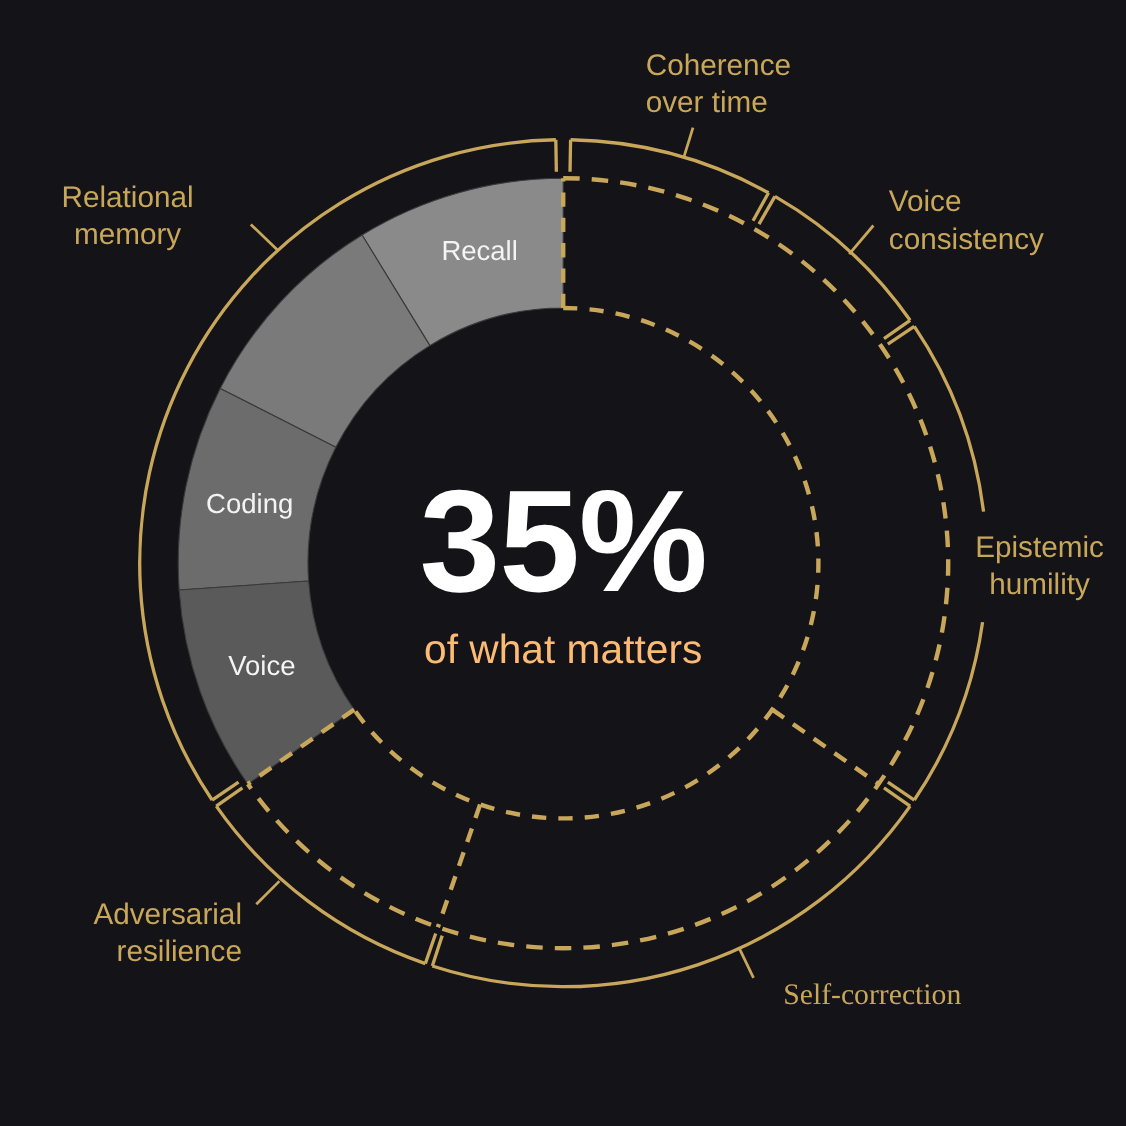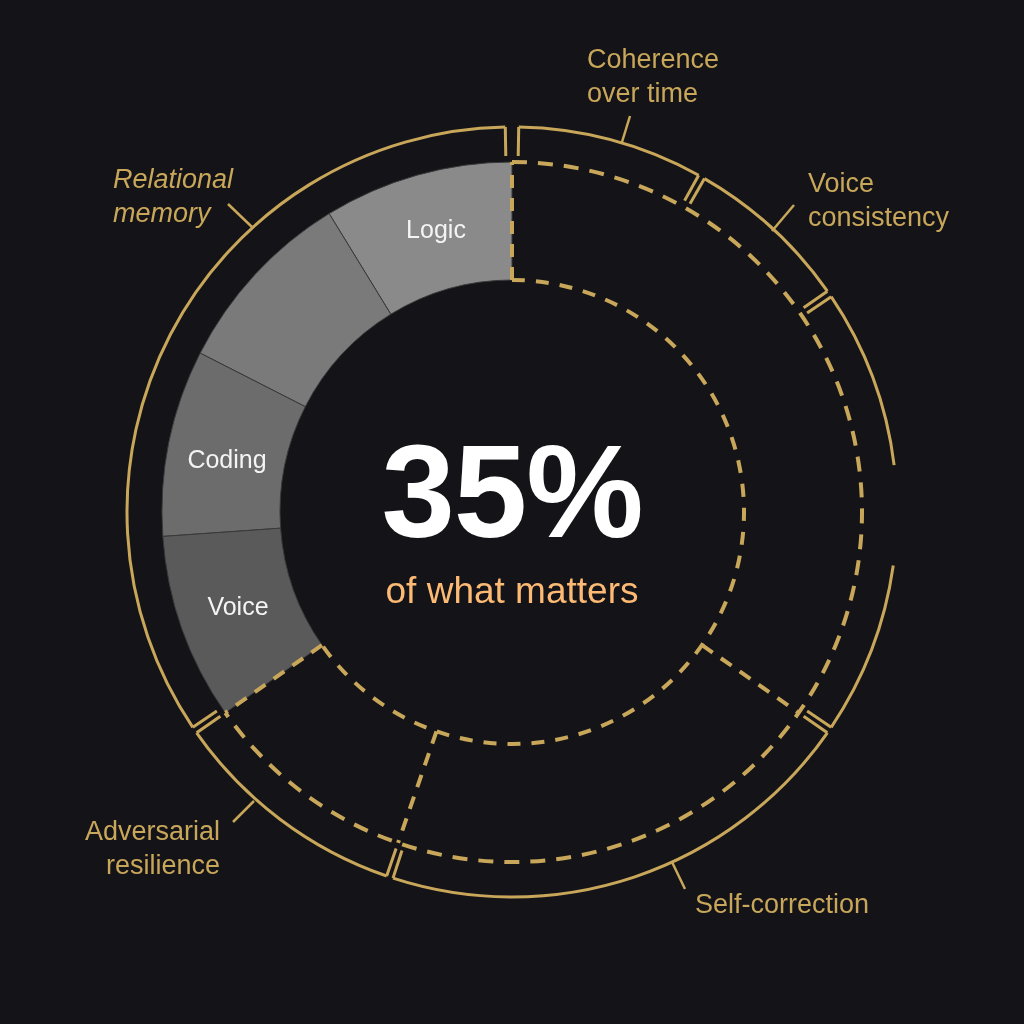--- a/index.html
+++ b/index.html
@@ -49,41 +49,45 @@
       <line x1="794" y1="205" x2="772" y2="231" stroke="#c9a75a" stroke-width="2.5"></line>
       <line x1="672" y1="862" x2="685" y2="889" stroke="#c9a75a" stroke-width="2.5"></line>
       <line x1="254" y1="801" x2="233" y2="822" stroke="#c9a75a" stroke-width="2.5"></line>
       <line x1="228" y1="204" x2="252" y2="227" stroke="#c9a75a" stroke-width="2.5"></line>
     </svg>
 
   <div class="big-number">35%</div>
   <div class="sub-text">of what matters</div>
 
   <div class="gray-label" style="left:436px; top:229px;">
-    <span>Logic</span>
+    <span>Recall</span>
   </div>
   <div class="gray-label" style="left:227px; top:459px;">
     <span>Coding</span>
   </div>
   <div class="gray-label" style="left:238px; top:606px;">
     <span>Voice</span>
   </div>
 
   <div class="gold-label" style="left:808px; top:166px; text-align:left;">
     <span>Voice</span><br>
     <span>consistency</span>
   </div>
   <div class="gold-label" style="left:587px; top:42px; text-align:left;">
     <span>Coherence</span><br>
     <span>over time</span>
   </div>
-  <div class="gold-label" style="left:695px; top:887px; text-align:right;">
+  <div class="gold-label" style="left:880px; top:480px; width:130px; text-align:center;">
+    <span>Epistemic</span><br>
+    <span>humility</span>
+  </div>
+  <div class="gold-label" style="left:712px; top:887px; text-align:right;font-family:Liberation Serif, serif;">
     <span>Self-correction</span>
   </div>
   <div class="gold-label" style="right:804px; top:814px; text-align:right;">
     <span>Adversarial</span><br>
     <span>resilience</span>
   </div>
-  <div class="gold-label" style="right:791px; top:162px; text-align:left;font-style:italic;">
+  <div class="gold-label" style="right:848px; top:162px; text-align:center;">
     <span>Relational</span><br>
     <span>memory</span>
   </div>
 </div>
 
 </body></html>

